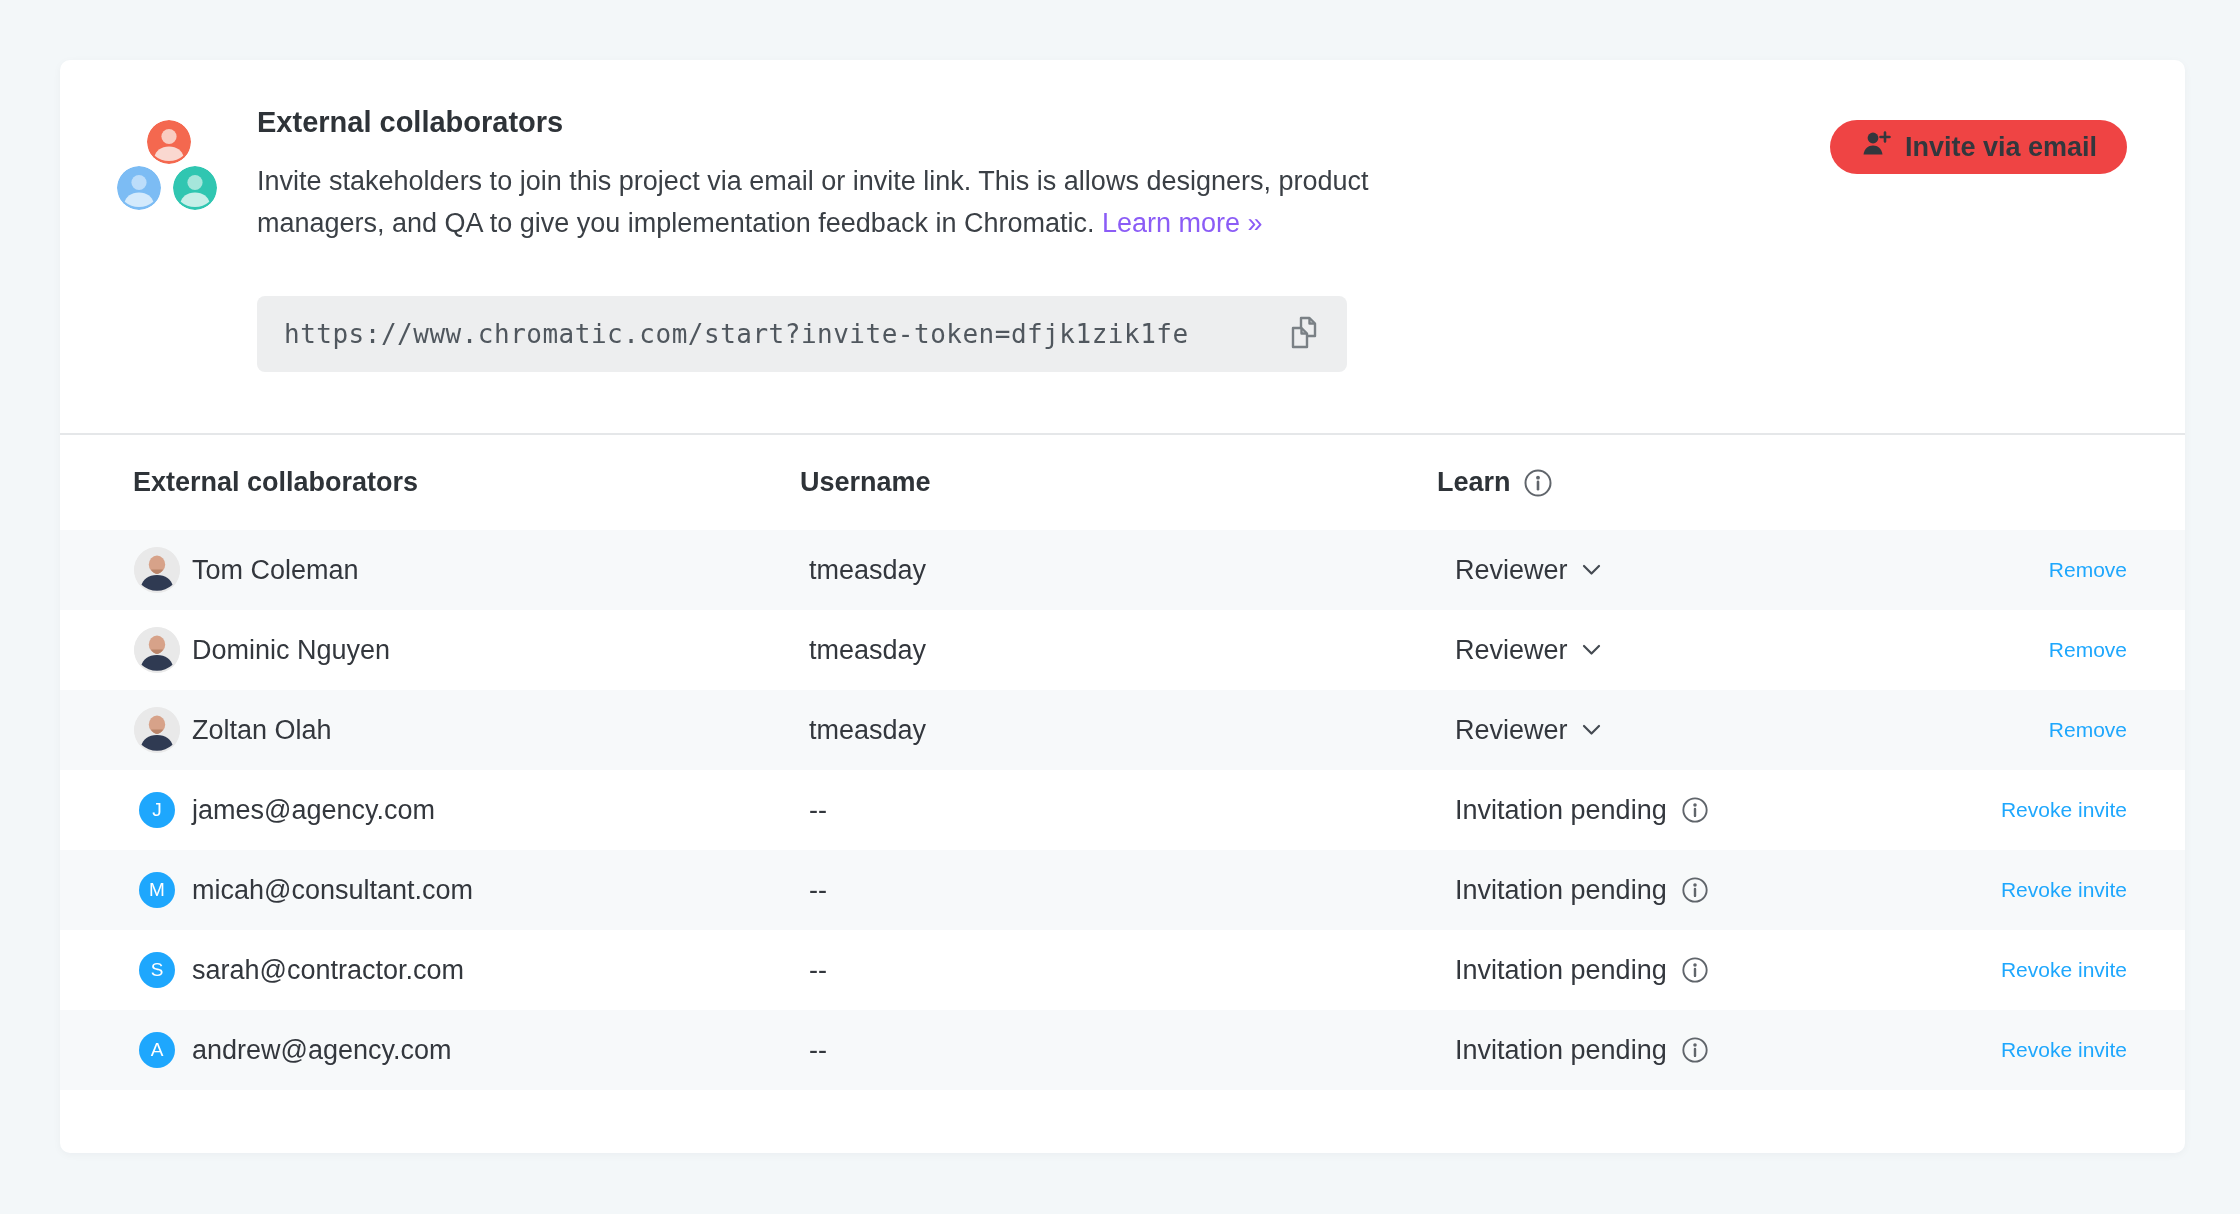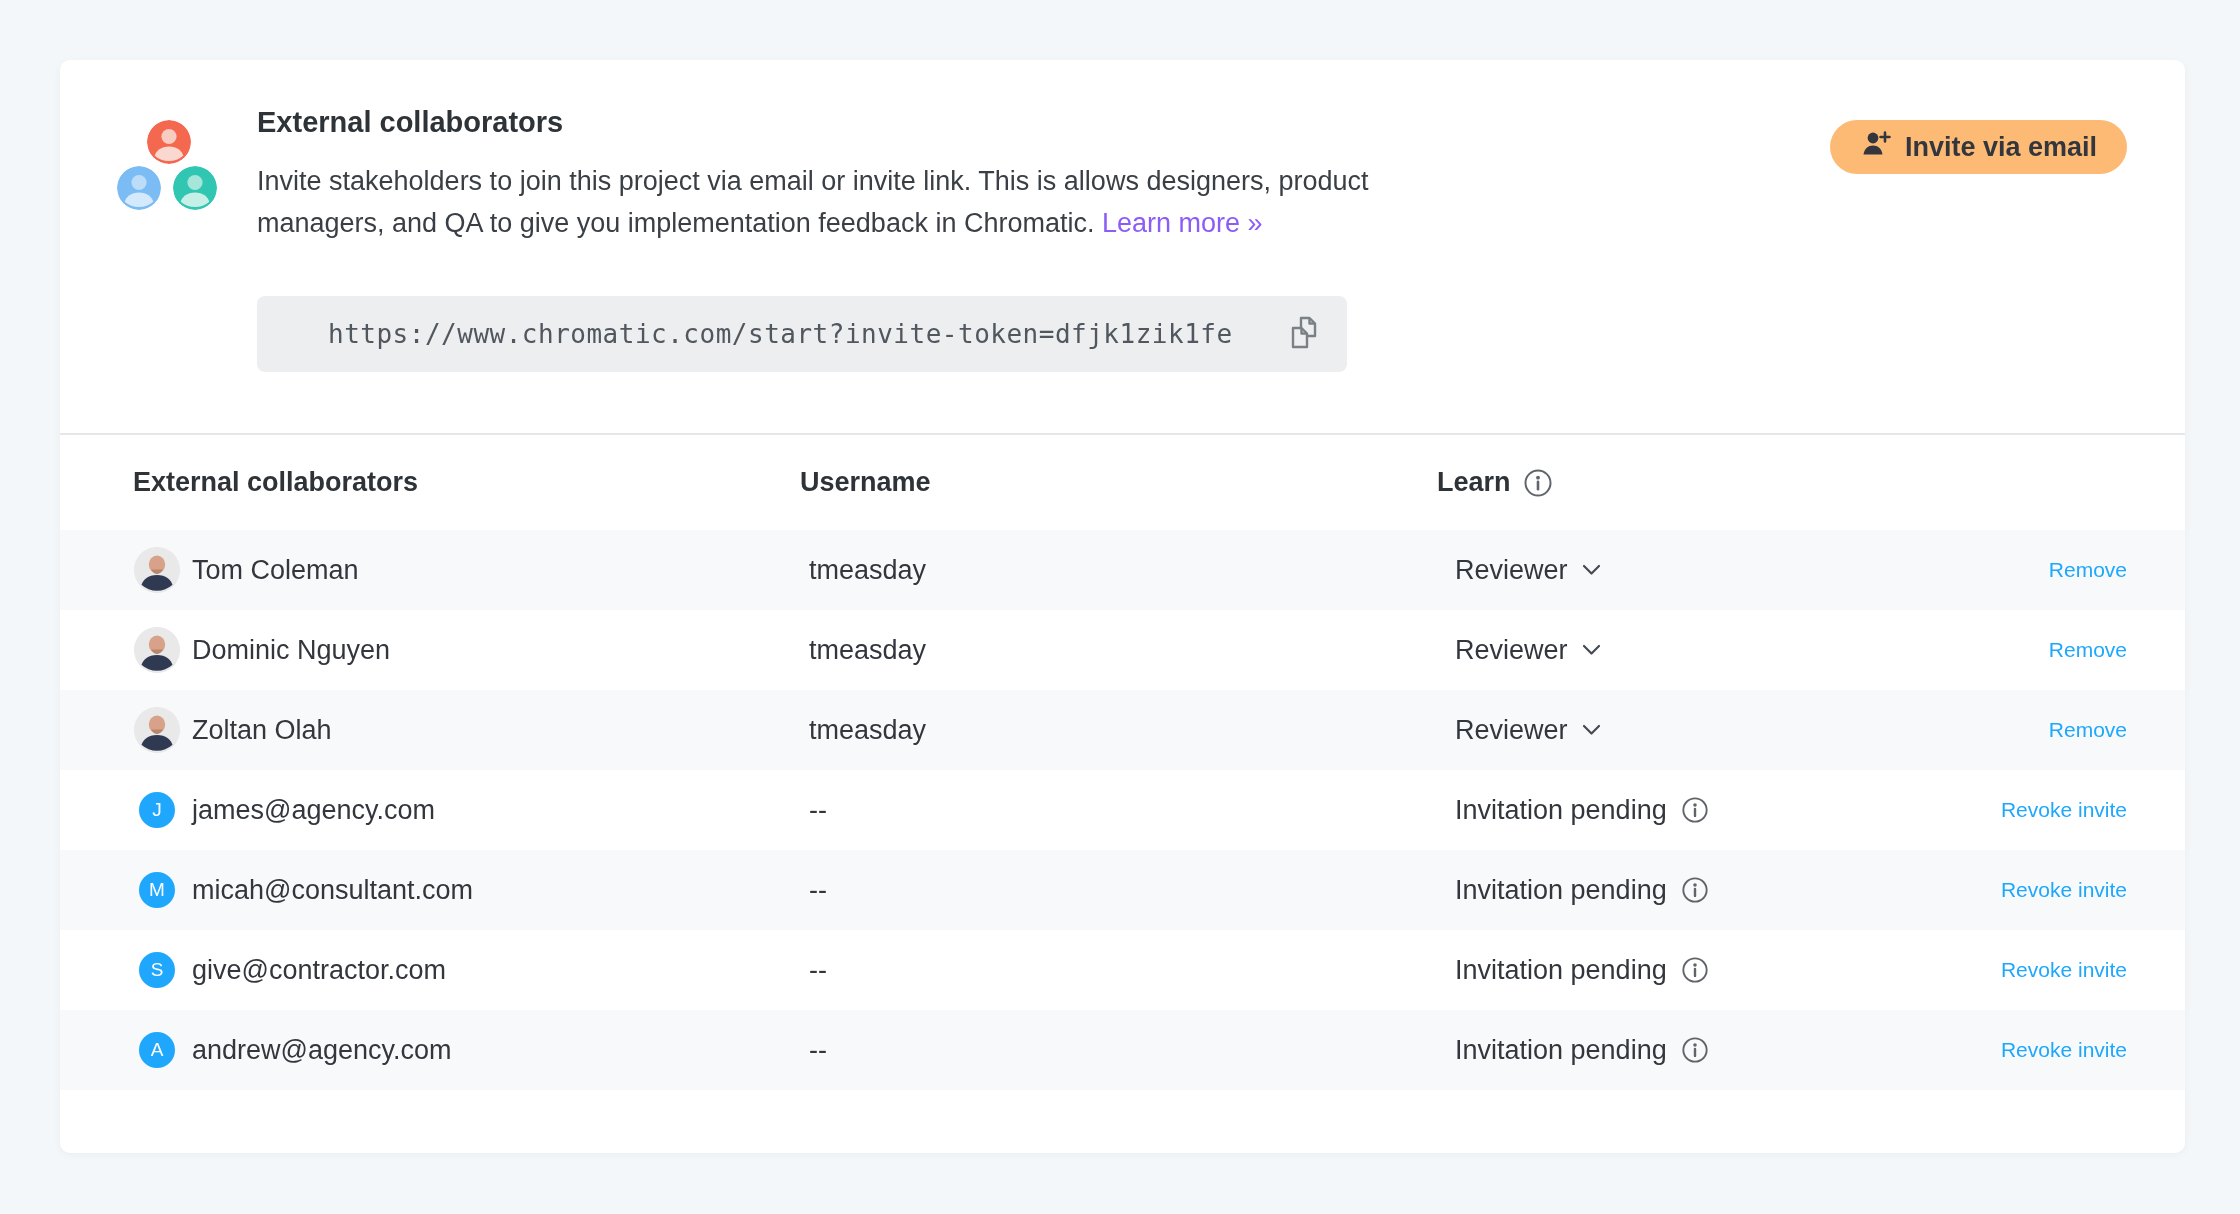--- a/index.html
+++ b/index.html
@@ -40,30 +40,29 @@
     position:absolute; left:197px; top:236px;
     width:1090px; height:76px;
     background:#EDEEEF; border-radius:8px;
     display:flex; align-items:center; justify-content:space-between;
     padding:0 20px 0 27px;
   }
   .invite-link-url {
     font-family:"DejaVu Sans Mono","Liberation Mono",monospace;
     font-size:26px; color:#50575E; letter-spacing:0.5px;
     white-space:nowrap;
-    margin-left:44px;
   }
   .copy-btn {
     background:none; border:none; cursor:pointer;
     width:46px; height:46px; display:flex; align-items:center; justify-content:center;
   }
 
   .invite-email-btn {
     position:absolute; right:58px; top:60px; height:54px;
-    background:#fdba74; border:none; border-radius:27px;
+    background:#ef4444; border:none; border-radius:27px;
     display:flex; align-items:center; gap:13px;
     padding:0 30px; cursor:pointer;
     font-family:"Liberation Sans",sans-serif;
     font-size:27px; font-weight:700; color:#33373D;text-align:right;
   }
 
   .section-divider {
     position:absolute; left:0; top:373px; width:100%; height:2px;
     background:#E5E7E9;
   }
@@ -332,21 +331,21 @@
       <a class="action-link">Revoke invite</a>
     </div>
   </div>
 
   <div class="t-row row">
     <div class="name-cell cell-pad-left">
       <span class="avatar-slot">
 
         <span class="letter-avatar" style="background: rgb(30, 167, 253);">S</span>
       </span>
-      <span class="cell-text">give@contractor.com</span>
+      <span class="cell-text">sarah@contractor.com</span>
     </div>
     <div class="cell-text">--</div>
     <div class="role-cell">
       <span class="role-trigger" style="cursor: default;">
         <span class="cell-text">Invitation pending</span>
 
         <span class="info-icon">
           <svg width="28" height="28" viewBox="0 0 30 30" fill="none">
             <circle cx="15" cy="15" r="12.5" stroke="#60656B" stroke-width="2"></circle>
             <circle cx="15" cy="9.7" r="1.9" fill="#60656B"></circle>

